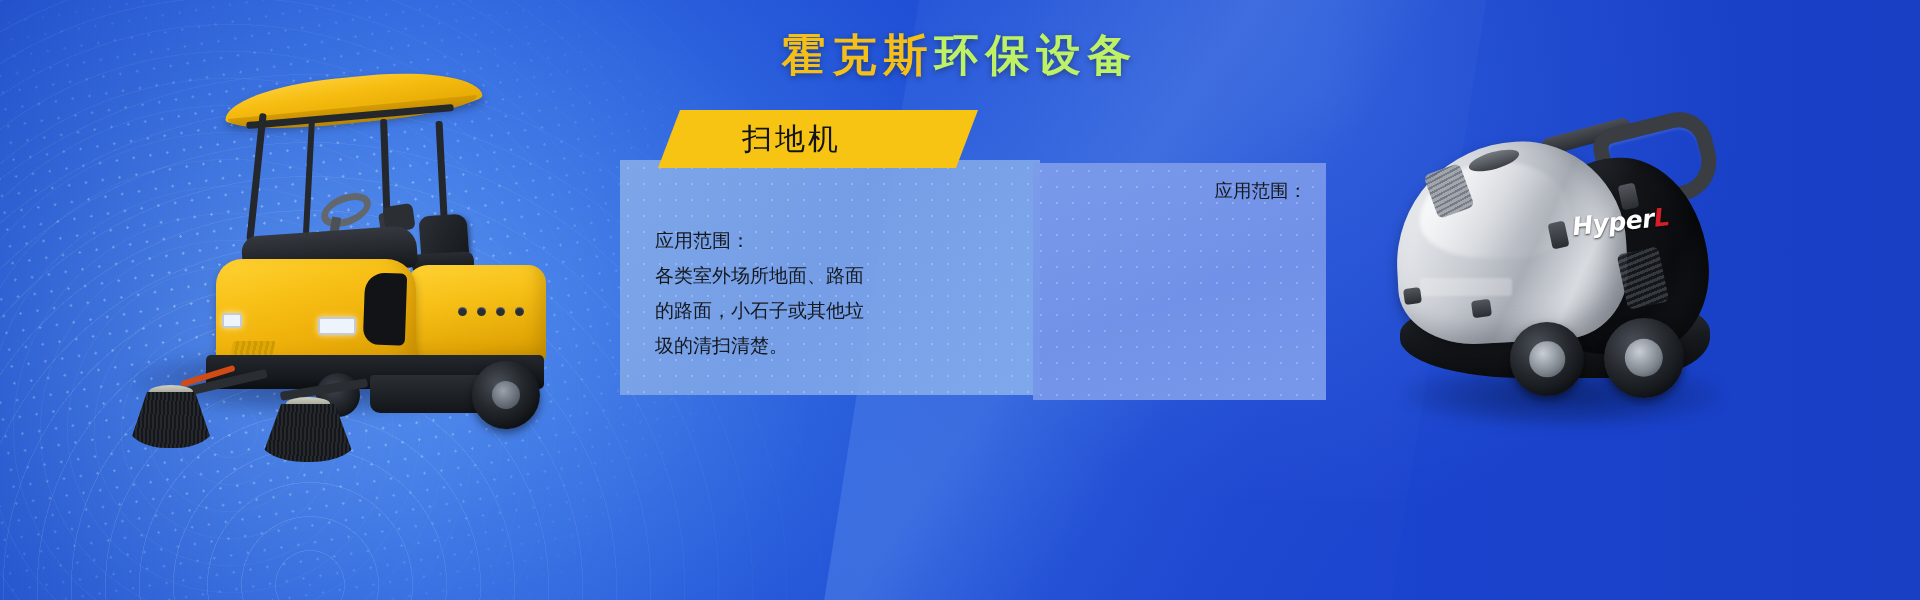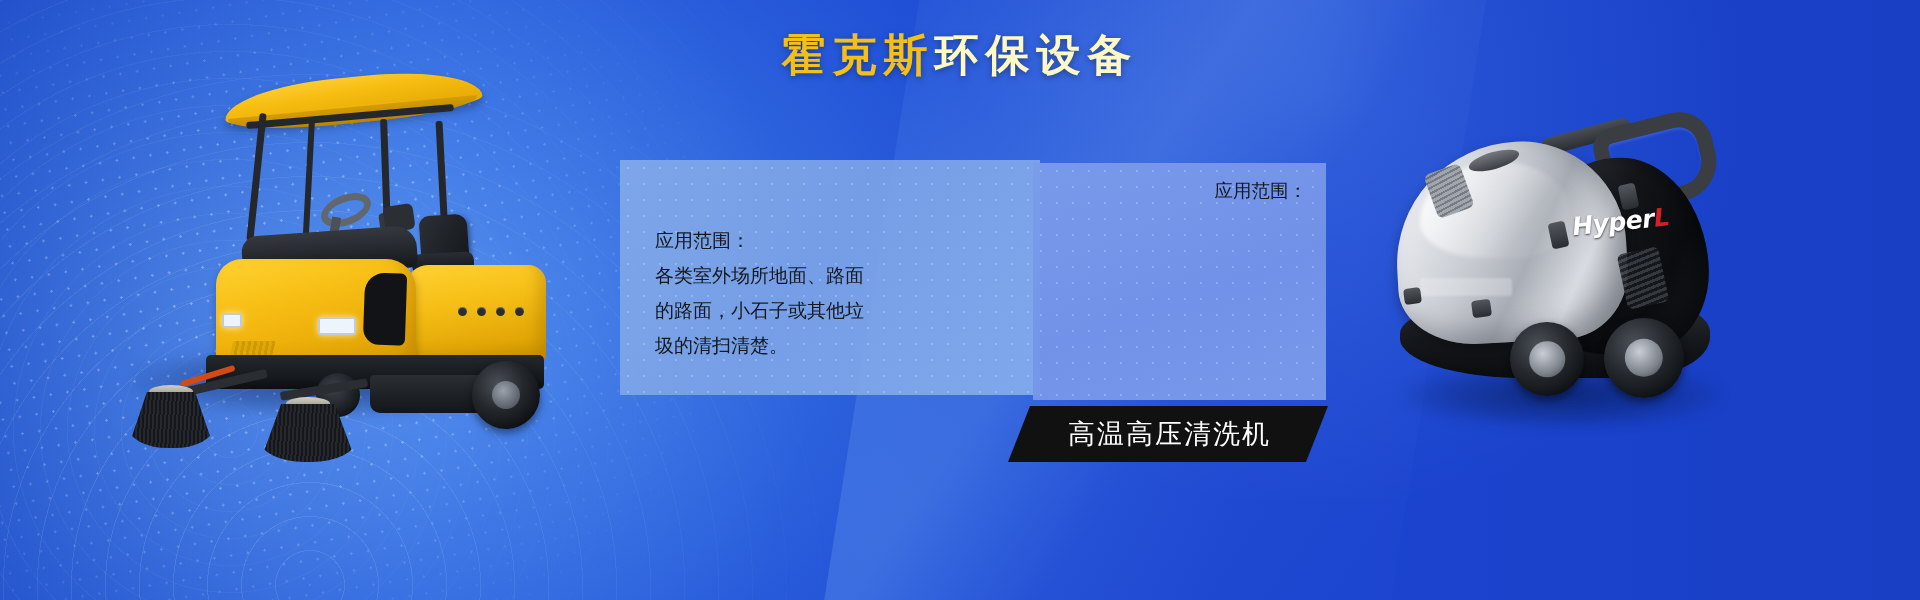--- a/index.html
+++ b/index.html
@@ -63,21 +63,21 @@
   }
 
   
   .headline{
     position:absolute;left:0;right:0;top:26px;text-align:center;
     font-size:44px;letter-spacing:7px;font-weight:bold;white-space:nowrap;
     text-shadow:0 2px 6px rgba(0,0,0,.35);
     font-family:"DejaVu Sans","Liberation Sans",sans-serif;
   }
   .headline .hl-a{color:#f5bf1a;}
-  .headline .hl-b{color:#fef9c3;}
+  .headline .hl-b{color:#bef264;}
 
   
   .panel{position:absolute;}
   .panel-left{
     left:620px;top:160px;width:420px;height:235px;
     background:linear-gradient(125deg, rgba(131,170,233,.92) 0%, rgba(124,164,231,.90) 45%, rgba(139,178,238,.86) 100%);
   }
   .panel-right{
     left:1033px;top:163px;width:293px;height:237px;
     background:linear-gradient(160deg, rgba(124,156,234,.95) 0%, rgba(116,148,232,.95) 55%, rgba(126,158,236,.93) 100%);
@@ -452,22 +452,22 @@
       </div>
   </div>
 
   <div class="panel panel-left">
     <div class="panel-dots"></div>
   </div>
   <div class="panel panel-right">
     <div class="panel-dots"></div>
   </div>
 
-  <div class="ribbon ribbon-black">
-    <span class="rb-label">高温高压清洗机</span>
+  <div class="ribbon ribbon-yellow">
+    <span class="rb-label">扫地机</span>
   </div>
 
   <div class="body-text text-left">
     <span class="lead">应用范围：</span><span>各类室外场所地面、路面
 的路面，小石子或其他垃
 圾的清扫清楚。</span>
   </div>
   <div class="body-text text-right">
     <span class="lead">应用范围：</span>
   </div>

